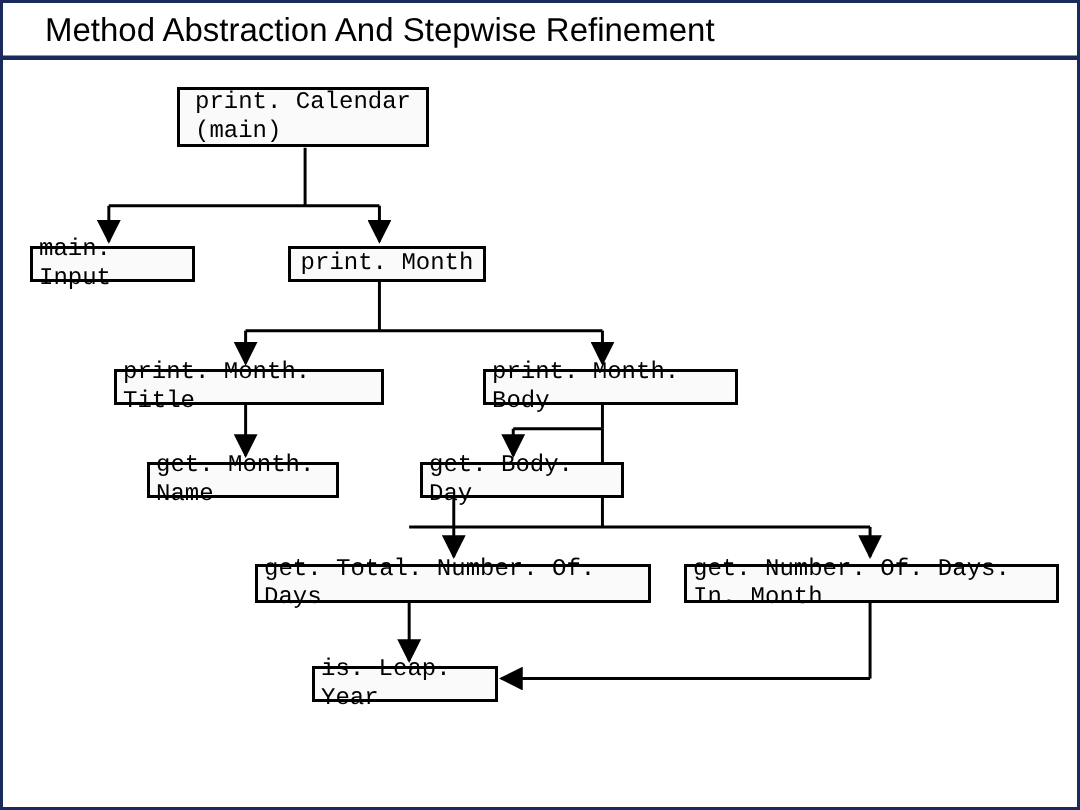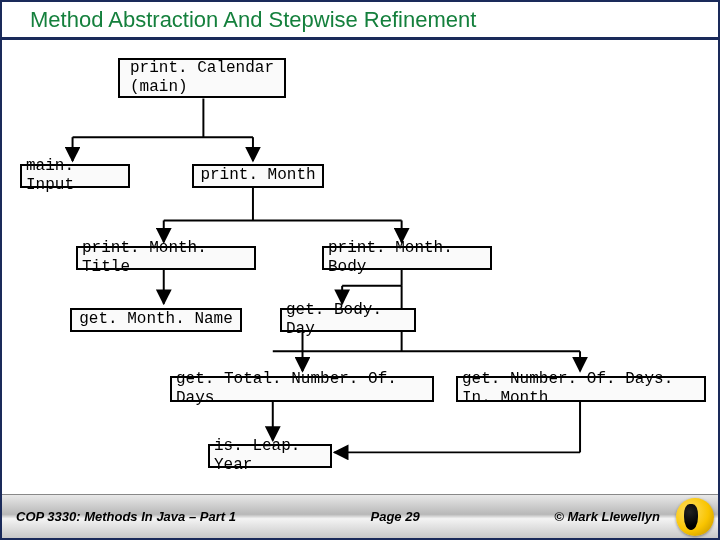--- a/index.html
+++ b/index.html
@@ -22,21 +22,21 @@
     position: absolute;
     top: 0; left: 0; right: 0;
     height: 38px;
     background: #fff;
     border-bottom: 3px solid #1a2a5a;
     display: flex;
     align-items: center;
     padding-left: 28px;
   }
   .title-band h1 {
-    color: #15803d;
+    color: #000000;
     font-size: 22px;
     font-weight: normal;
   }
   .canvas {
     position: absolute;
     top: 42px;
     left: 0;
     right: 0;
     bottom: 44px;
   }
@@ -150,32 +150,26 @@
 (main)</div>
 
     <div class="node" style="left:18px; top:120px; width:110px; height:24px;">main. Input</div>
 
     <div class="node" style="left:190px; top:120px; width:132px; height:24px;">print. Month</div>
 
     <div class="node" style="left:74px; top:202px; width:180px; height:24px;">print. Month. Title</div>
 
     <div class="node" style="left:320px; top:202px; width:170px; height:24px;">print. Month. Body</div>
 
-    <div class="node" style="left:68px; top:264px; width:172px; height:24px;">get. Month. Name</div>
+    <div class="node" style="left:96px; top:264px; width:128px; height:24px;">get. Month. Name</div>
 
     <div class="node" style="left:278px; top:264px; width:136px; height:24px;">get. Body. Day</div>
 
     <div class="node" style="left:168px; top:332px; width:264px; height:26px;">get. Total. Number. Of. Days</div>
 
     <div class="node" style="left:206px; top:400px; width:124px; height:24px;">is. Leap. Year</div>
 
     <div class="node" style="left:454px; top:332px; width:250px; height:26px;">get. Number. Of. Days. In. Month</div>
 
   </div>
 
-  <div class="footer-bar">
-    <span class="footer-left">COP 3330:  Methods In Java – Part 1</span>
-    <span class="footer-center">Page 29</span>
-    <span class="footer-right">© Mark Llewellyn</span>
-    <div class="logo"></div>
-  </div>
 
 </div>
 
 </body></html>

